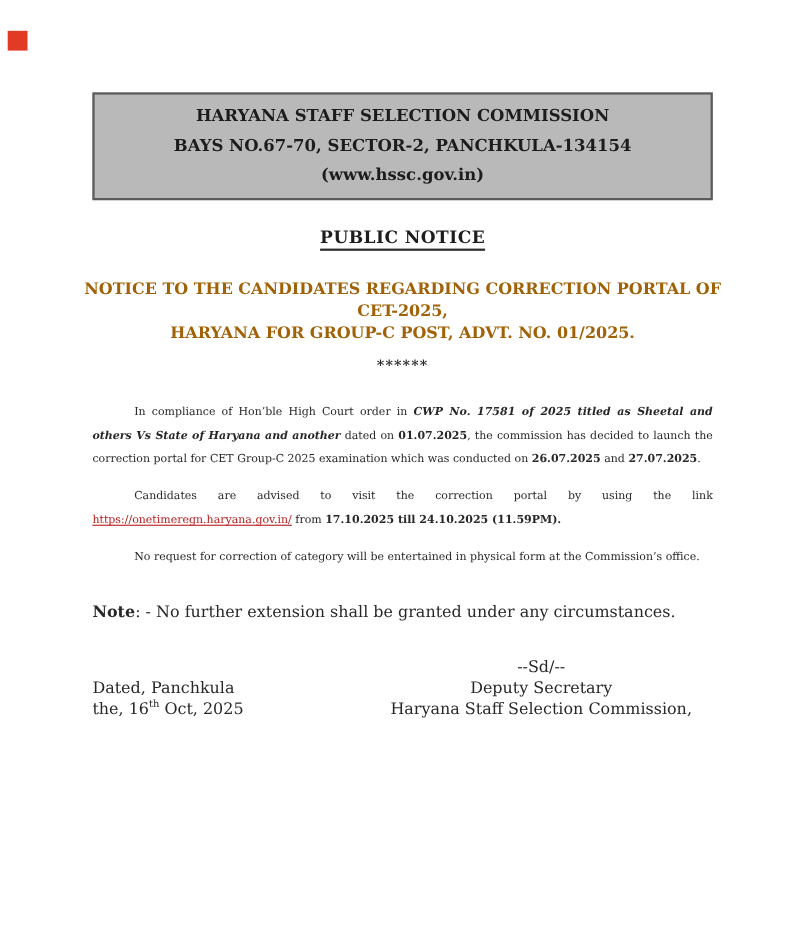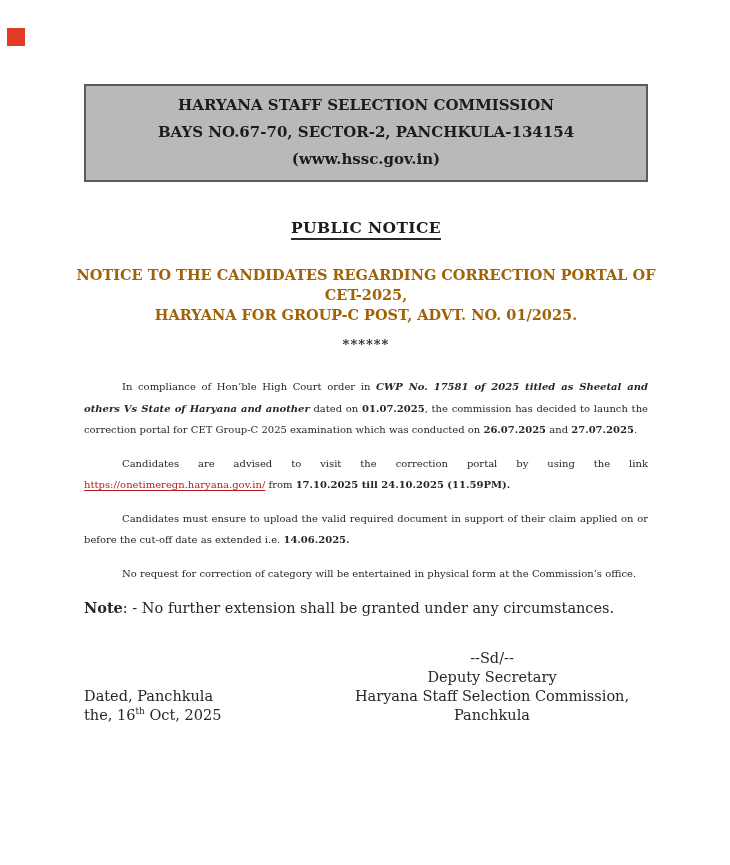--- a/index.html
+++ b/index.html
@@ -32,21 +32,21 @@
     background: #b9b9b9;
     border: 2px solid #5a5b5d;
     text-align: center;
     font-weight: bold;
     font-size: 15px;
     line-height: 27px;
     padding: 6px 0 7px 0;
     color: #1c1c1c;
   }
   .public-notice-row {
-    margin-top: 36px;
+    margin-top: 24px;
     text-align: center;
   }
   .public-notice {
     display: inline-block;
     font-weight: bold;
     font-size: 15.5px;
     letter-spacing: 0.4px;
     border-bottom: 2px solid #2a2a2a;
     padding-bottom: 1px;
     color: #1d1d1d;
@@ -75,21 +75,21 @@
   }
   .para.first { margin-top: 24px; }
   .b { font-weight: bold; }
   .bi { font-weight: bold; font-style: italic; }
   a.portal-link {
     color: #b91c1c;
     text-decoration: underline;
     text-underline-offset: 2px;
   }
   .note-line {
-    margin-top: 13px;
+    margin-top: 29px;
     font-size: 14.5px;
     line-height: 21px;
     text-align: left;
   }
   .signature {
     margin-top: 30px;
     display: flex;
     align-items: flex-end;
   }
   .sig-left {
@@ -129,33 +129,31 @@
       <div>NOTICE TO THE CANDIDATES REGARDING CORRECTION PORTAL OF CET-2025,</div>
       <div>HARYANA FOR GROUP-C POST, ADVT. NO. 01/2025.</div>
     </div>
 
     <div class="stars">******</div>
 
     <p class="para first"><span>In compliance of Hon’ble High Court order in </span><span class="bi">CWP No. 17581 of 2025 titled as Sheetal and others Vs State of Haryana and another</span><span> dated on </span><span class="b">01.07.2025</span><span>, the commission has decided to launch the correction portal for CET Group-C 2025 examination which was conducted on </span><span class="b">26.07.2025</span><span> and </span><span class="b">27.07.2025</span><span>.</span></p>
 
     <p class="para"><span>Candidates are advised to visit the correction portal by using the link </span><a href="#" class="portal-link">https://onetimeregn.haryana.gov.in/</a><span> from </span><span class="b">17.10.2025 till 24.10.2025 (11.59PM).</span></p>
 
-    <p class="para"><span>Candidates must ensure to upload the valid required document in support of their claim applied on or before the cut-off date as extended i.e. </span><span class="b">14.06.2025.</span></p>
 
     <p class="para"><span>No request for correction of category will be entertained in physical form at the Commission’s office.</span></p>
 
     <p class="note-line"><span class="b">Note</span><span>: - No further extension shall be granted under any circumstances.</span></p>
 
     <div class="signature">
       <div class="sig-left">
         <div>Dated, Panchkula</div>
         <div><span>the, 16</span><sup>th</sup><span> Oct, 2025</span></div>
       </div>
       <div class="sig-right">
         <div>--Sd/--</div>
         <div>Deputy Secretary</div>
         <div>Haryana Staff Selection Commission,</div>
-        <div>Panchkula</div>
       </div>
     </div>
 
   </div>
 </div>
 
 </body></html>

